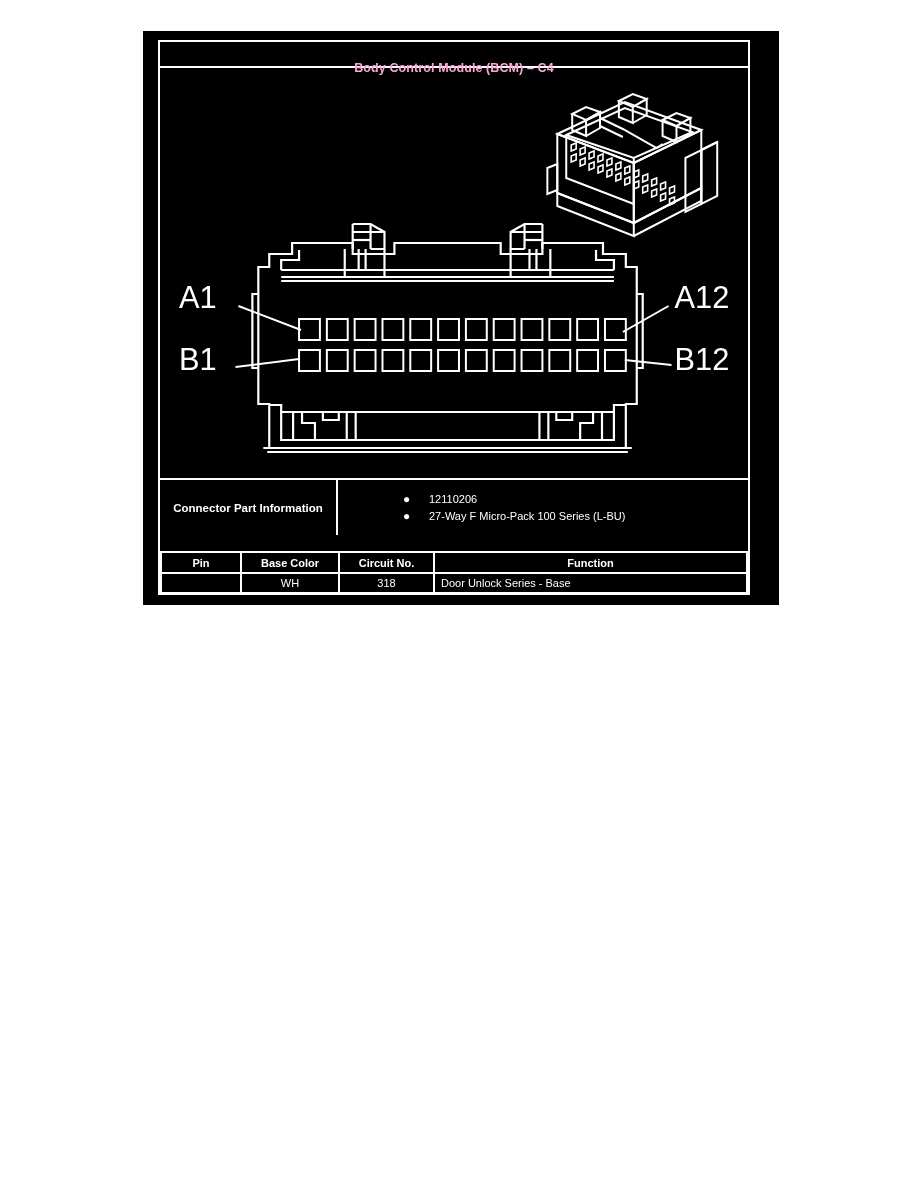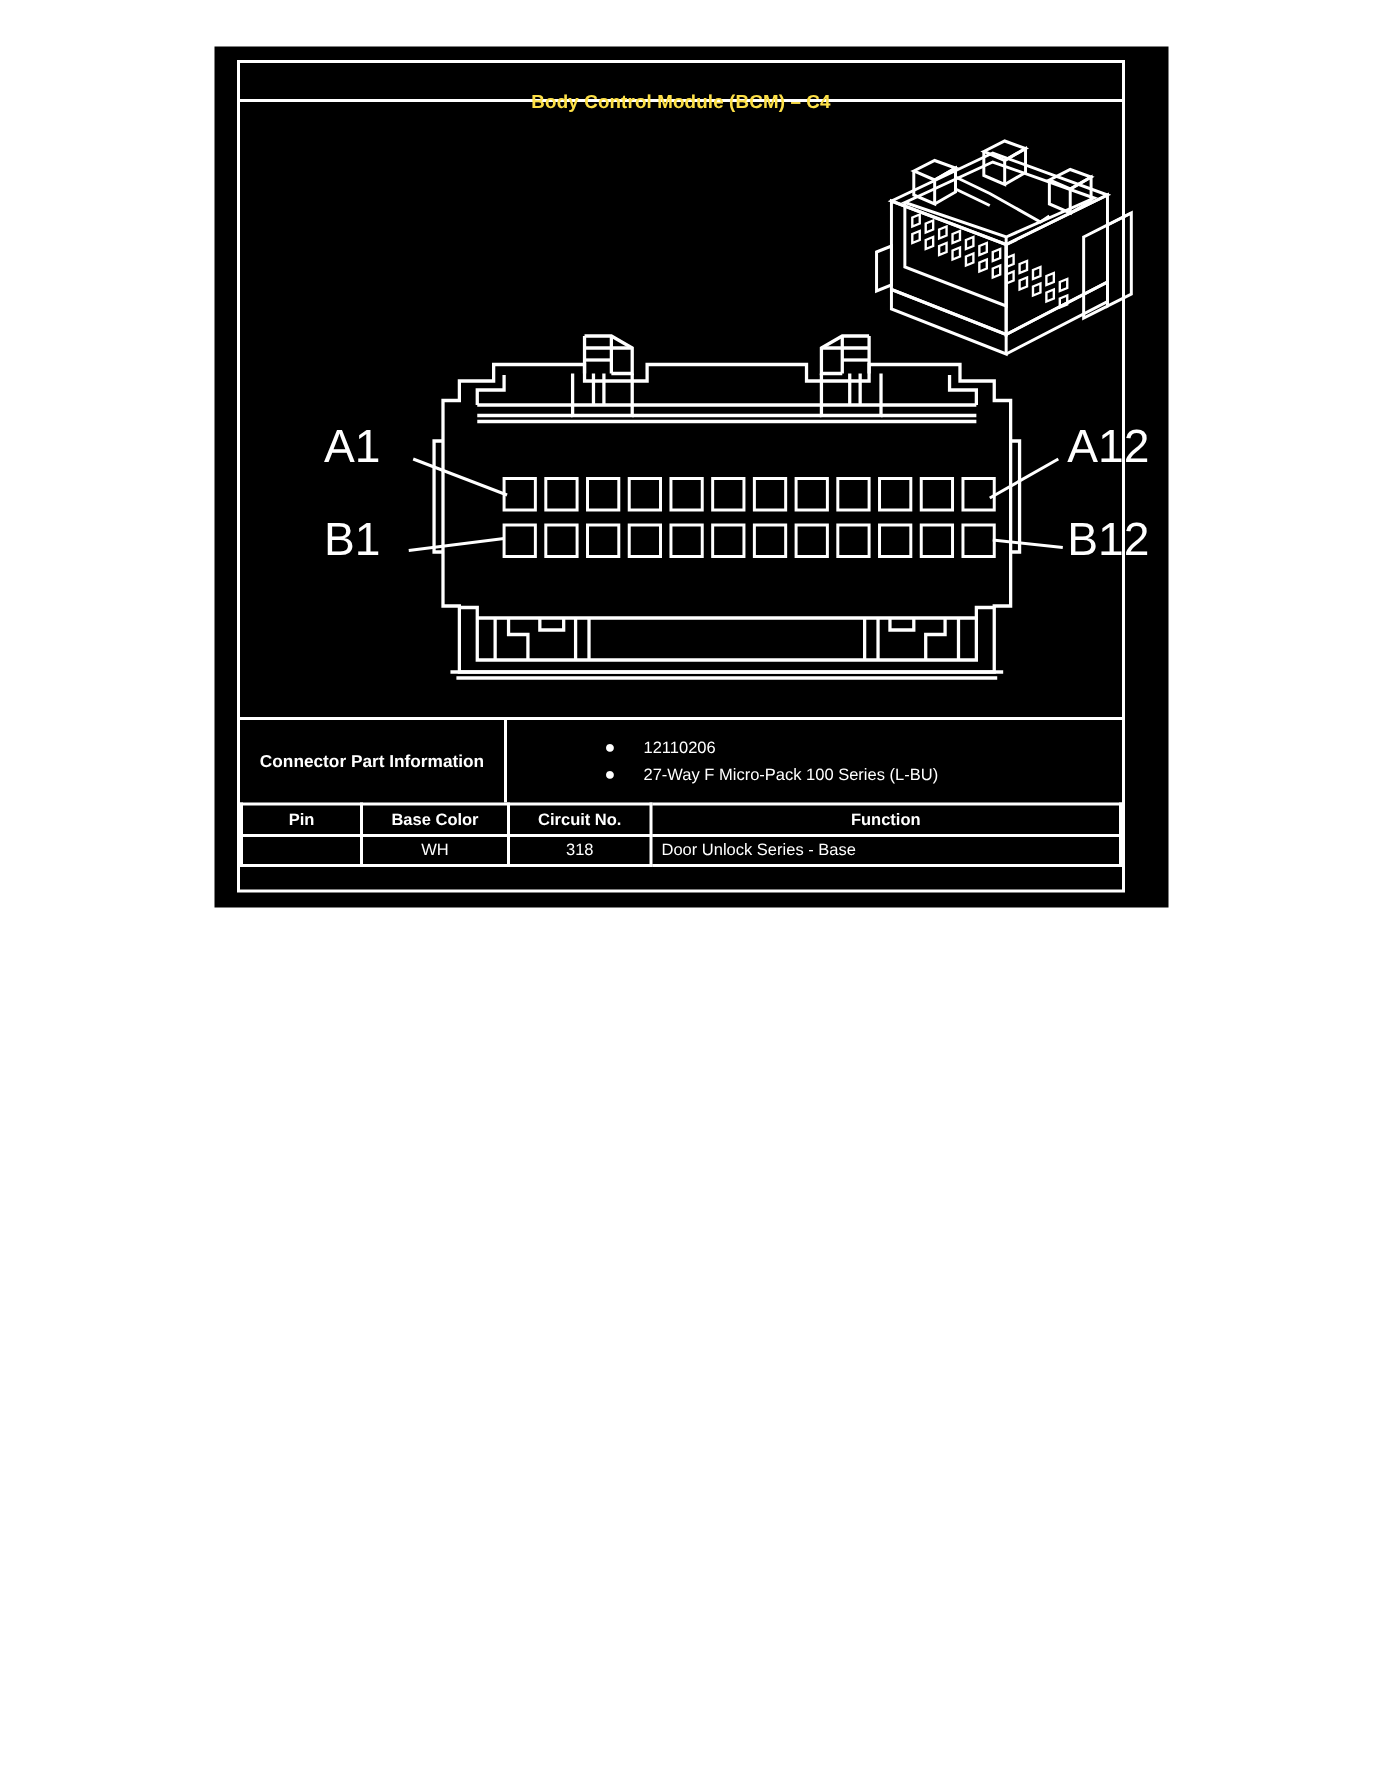--- a/index.html
+++ b/index.html
@@ -43,36 +43,35 @@
     top: 0;
     width: 100%;
     height: 26px;
     border-bottom: 2px solid #ffffff;
     box-sizing: border-box;
     display: flex;
     align-items: center;
     justify-content: center;
   }
   #title-bar .title-text {
-    color: #fde047;
+    color: #f9a8d4;
     font-size: 12.5px;
     font-weight: bold;
     letter-spacing: .1px;
     white-space: nowrap;
     margin-top: 28px;
   }
 
   
   #drawing-area {
     position: absolute;
     left: 0;
     top: 26px;
     width: 100%;
     height: 410px;
-    padding-left: 37px;
   }
   #drawing-area svg {
     display: block;
     width: 100%;
     height: 100%;
   }
 
   
   #part-info {
     position: absolute;
@@ -119,21 +118,21 @@
     flex: 0 0 26px;
     font-size: 12px;
     line-height: 17px;
   }
   #part-info-list .bullet-text { white-space: nowrap; }
 
   
   #pin-table {
     position: absolute;
     left: 0;
-    top: 493px;
+    top: 509px;
     width: 100%;
     border-collapse: collapse;
     table-layout: fixed;
   }
   #pin-table th, #pin-table td {
     border: 2px solid #ffffff;
     color: #ffffff;
     font-size: 11px;
     height: 20px;
     padding: 0 4px;

